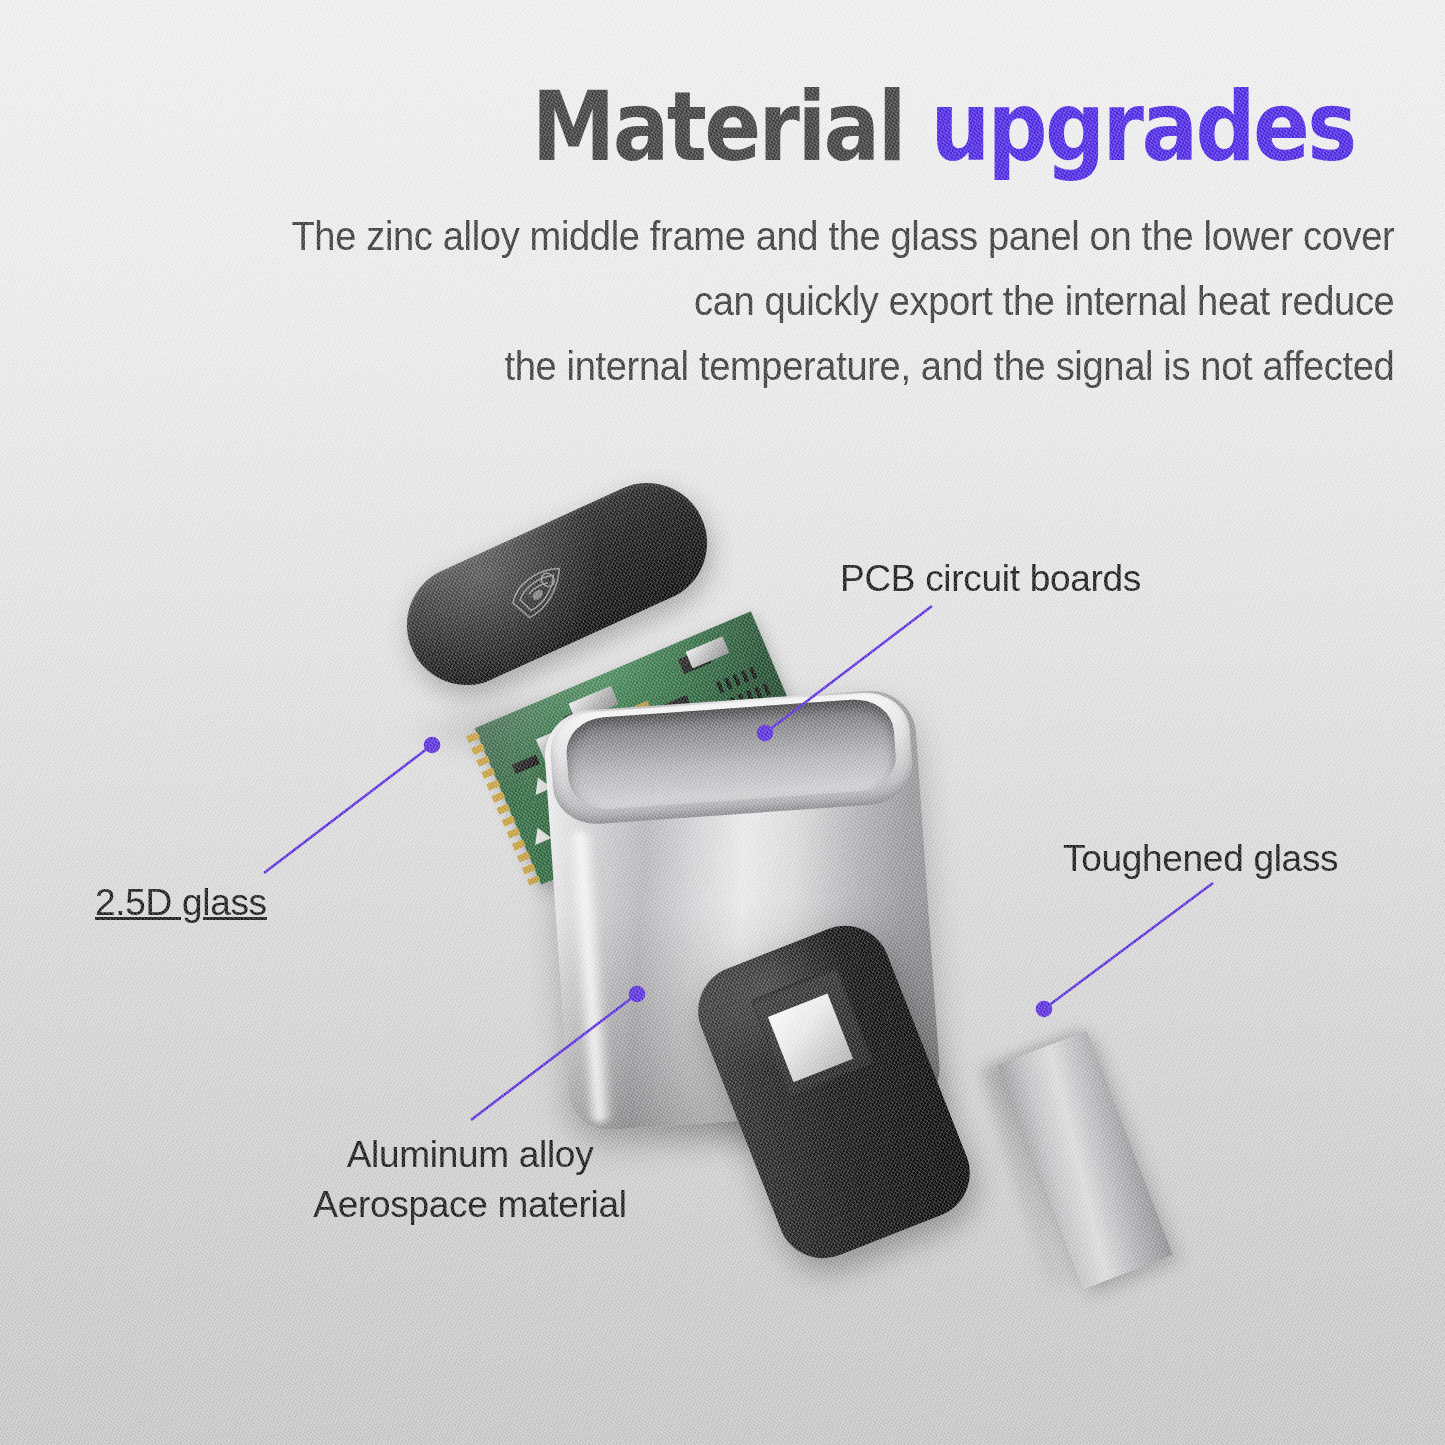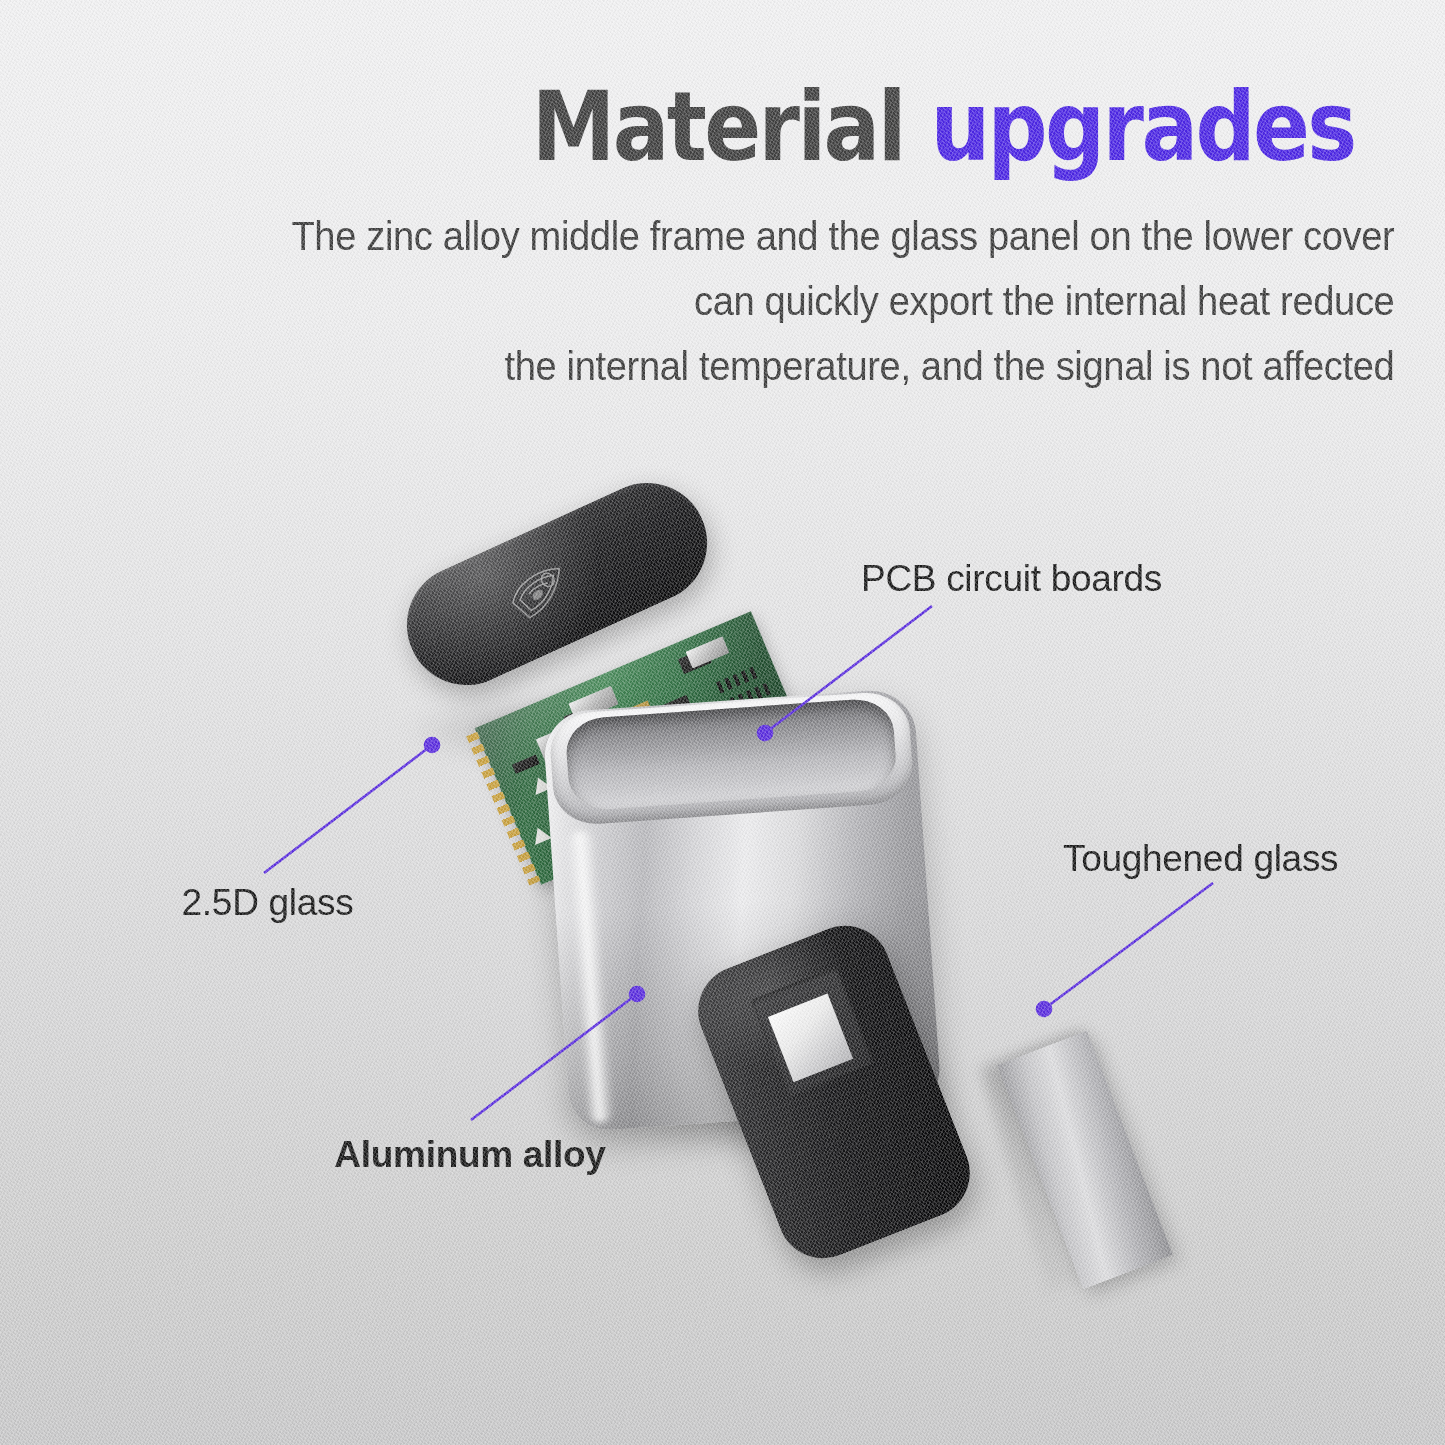--- a/index.html
+++ b/index.html
@@ -54,24 +54,24 @@
     position: absolute;
     color: #171717;
     font-size: 37px;
     line-height: 1.34;
     letter-spacing: -.3px;
     white-space: nowrap;
     z-index: 40;
   }
   .callout-label .cl-line { display: block; }
 
-  #label-pcb            { left: 840px;  top: 554px;  text-align: left; margin-left: 21px; }
+  #label-pcb            { left: 840px;  top: 554px;  text-align: left; }
   #label-toughened      { left: 1063px; top: 834px;  text-align: right; }
-  #label-25d            { left: 95px;   top: 878px;  width: 345px; text-align: center; }
-  #label-aluminum       { left: 295px;  top: 1130px; width: 350px; text-align: center; font-weight: bold; }
+  #label-25d            { left: 95px;   top: 878px;  width: 345px; text-align: left; text-decoration: underline; }
+  #label-aluminum       { left: 295px;  top: 1130px; width: 350px; text-align: center; }
 
   
   #leaders { position: absolute; inset: 0; z-index: 35; pointer-events: none; }
 
   
   #product-stage { position: absolute; inset: 0; z-index: 25; }
 
   
   #black-cap {
     position: absolute;
@@ -353,15 +353,16 @@
 <div class="callout-label" id="label-toughened">
   <span class="cl-line">Toughened glass</span>
 </div>
 
 <div class="callout-label" id="label-25d">
   <span class="cl-line">2.5D glass</span>
 </div>
 
 <div class="callout-label" id="label-aluminum">
   <span class="cl-line">Aluminum alloy</span>
+  <span class="cl-line">Aerospace material</span>
 </div>
 
 <div id="noise-overlay"></div>
 
 </body></html>

